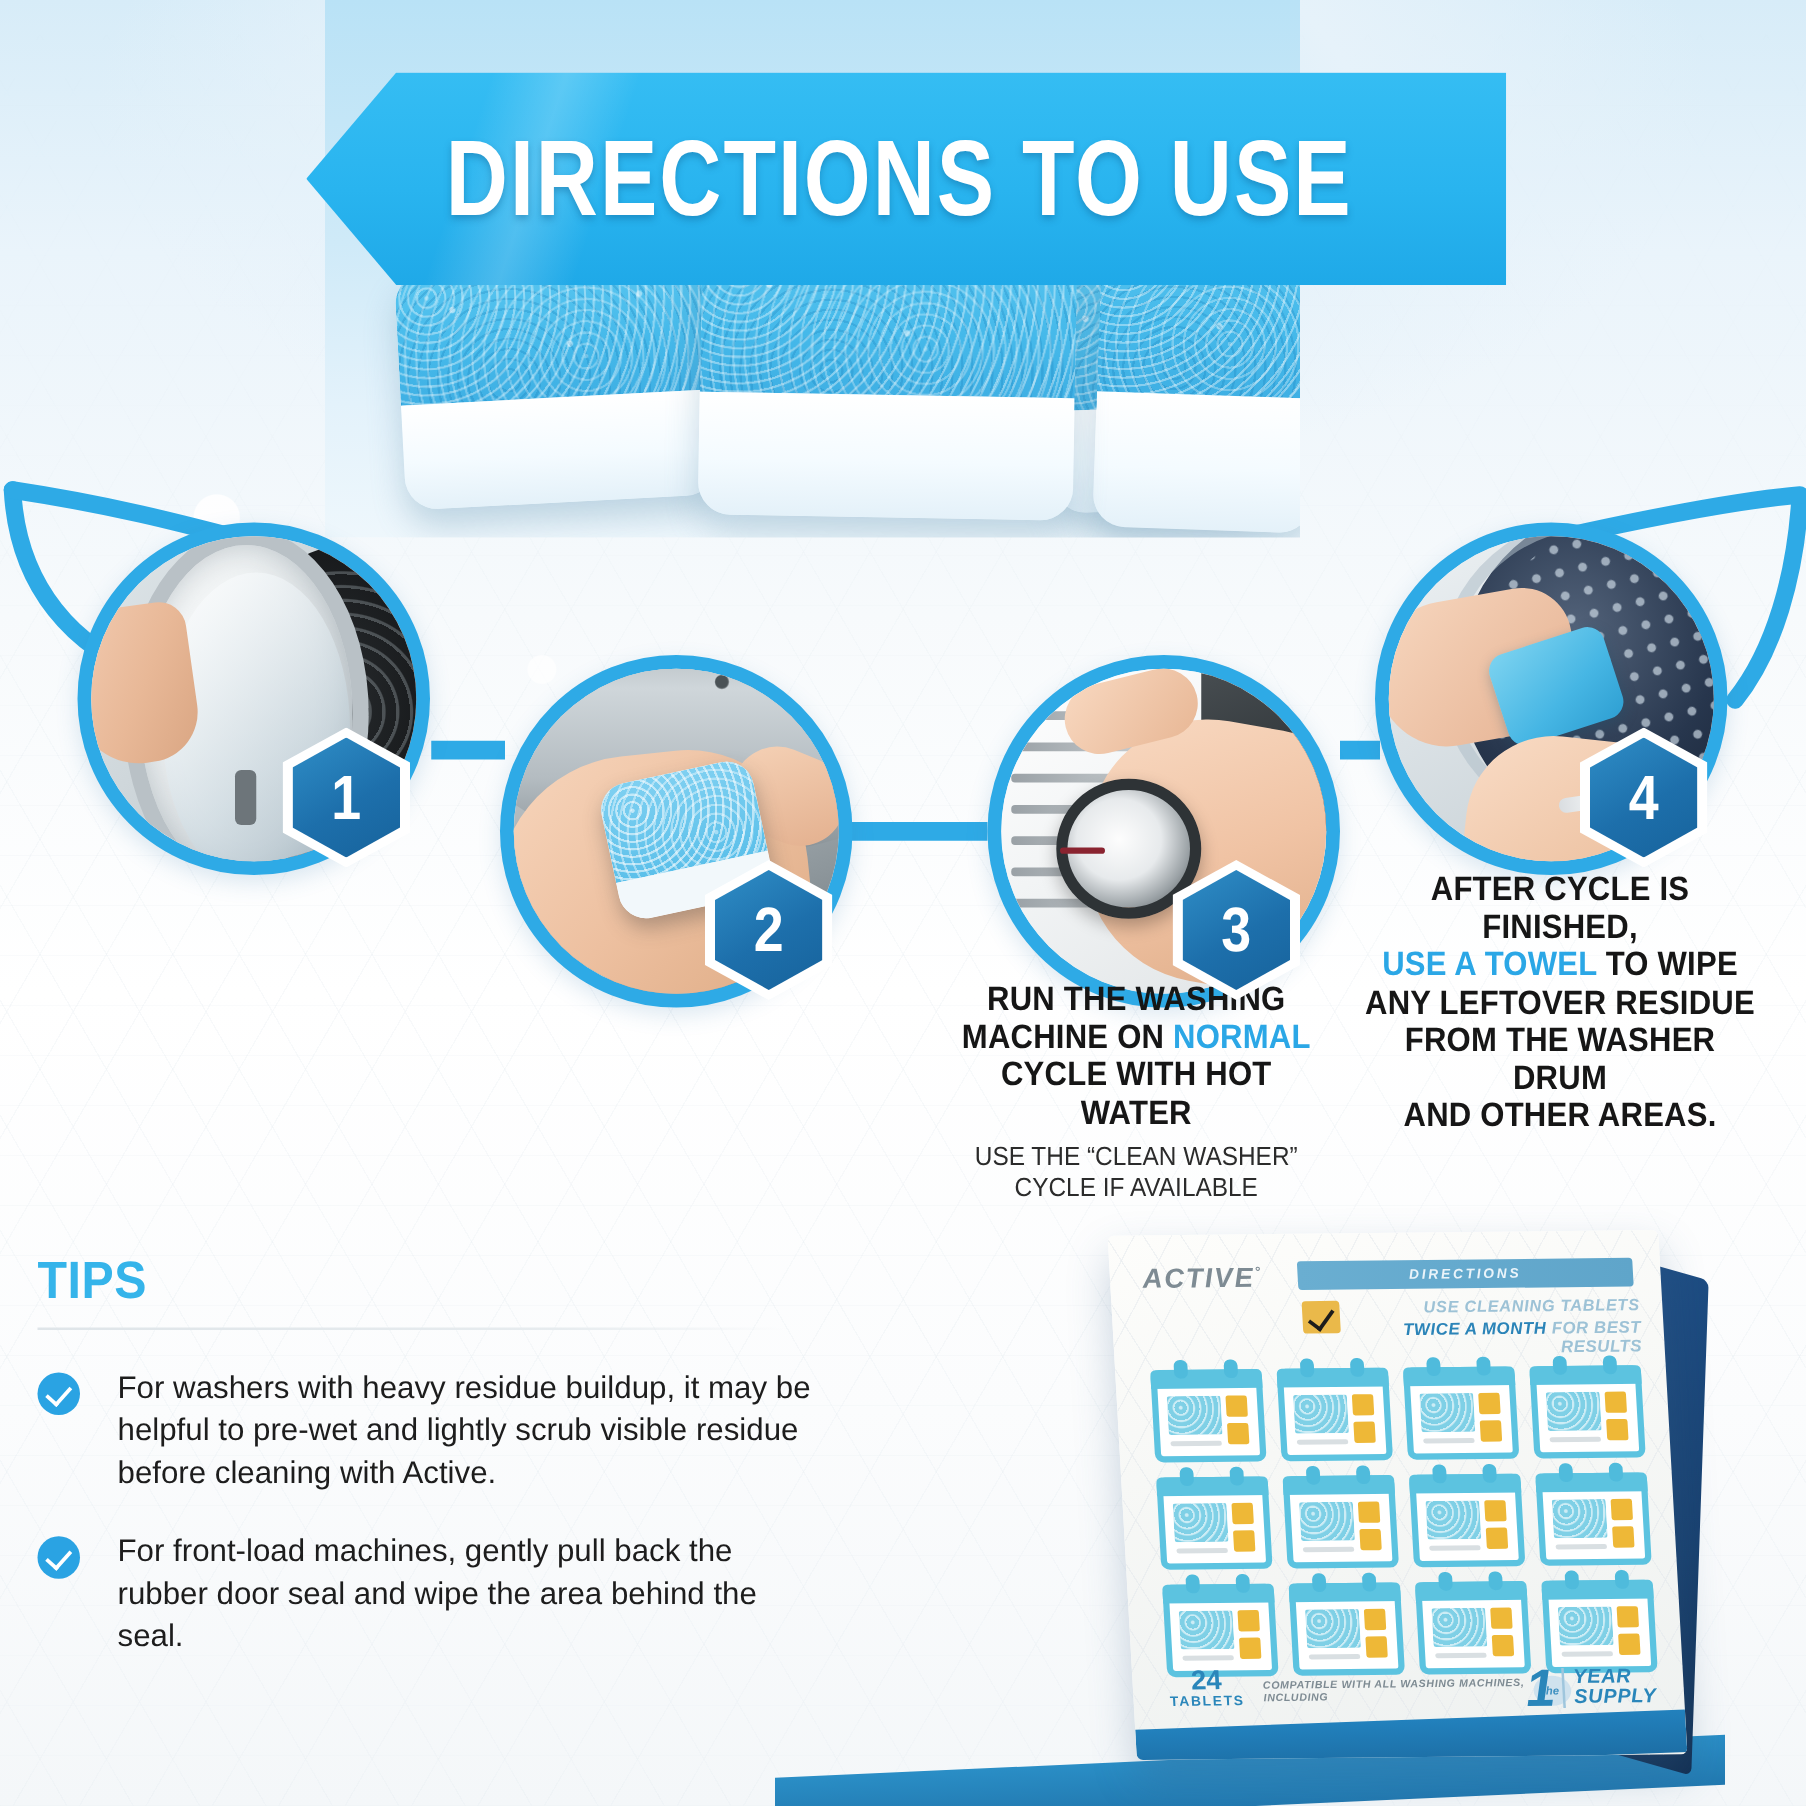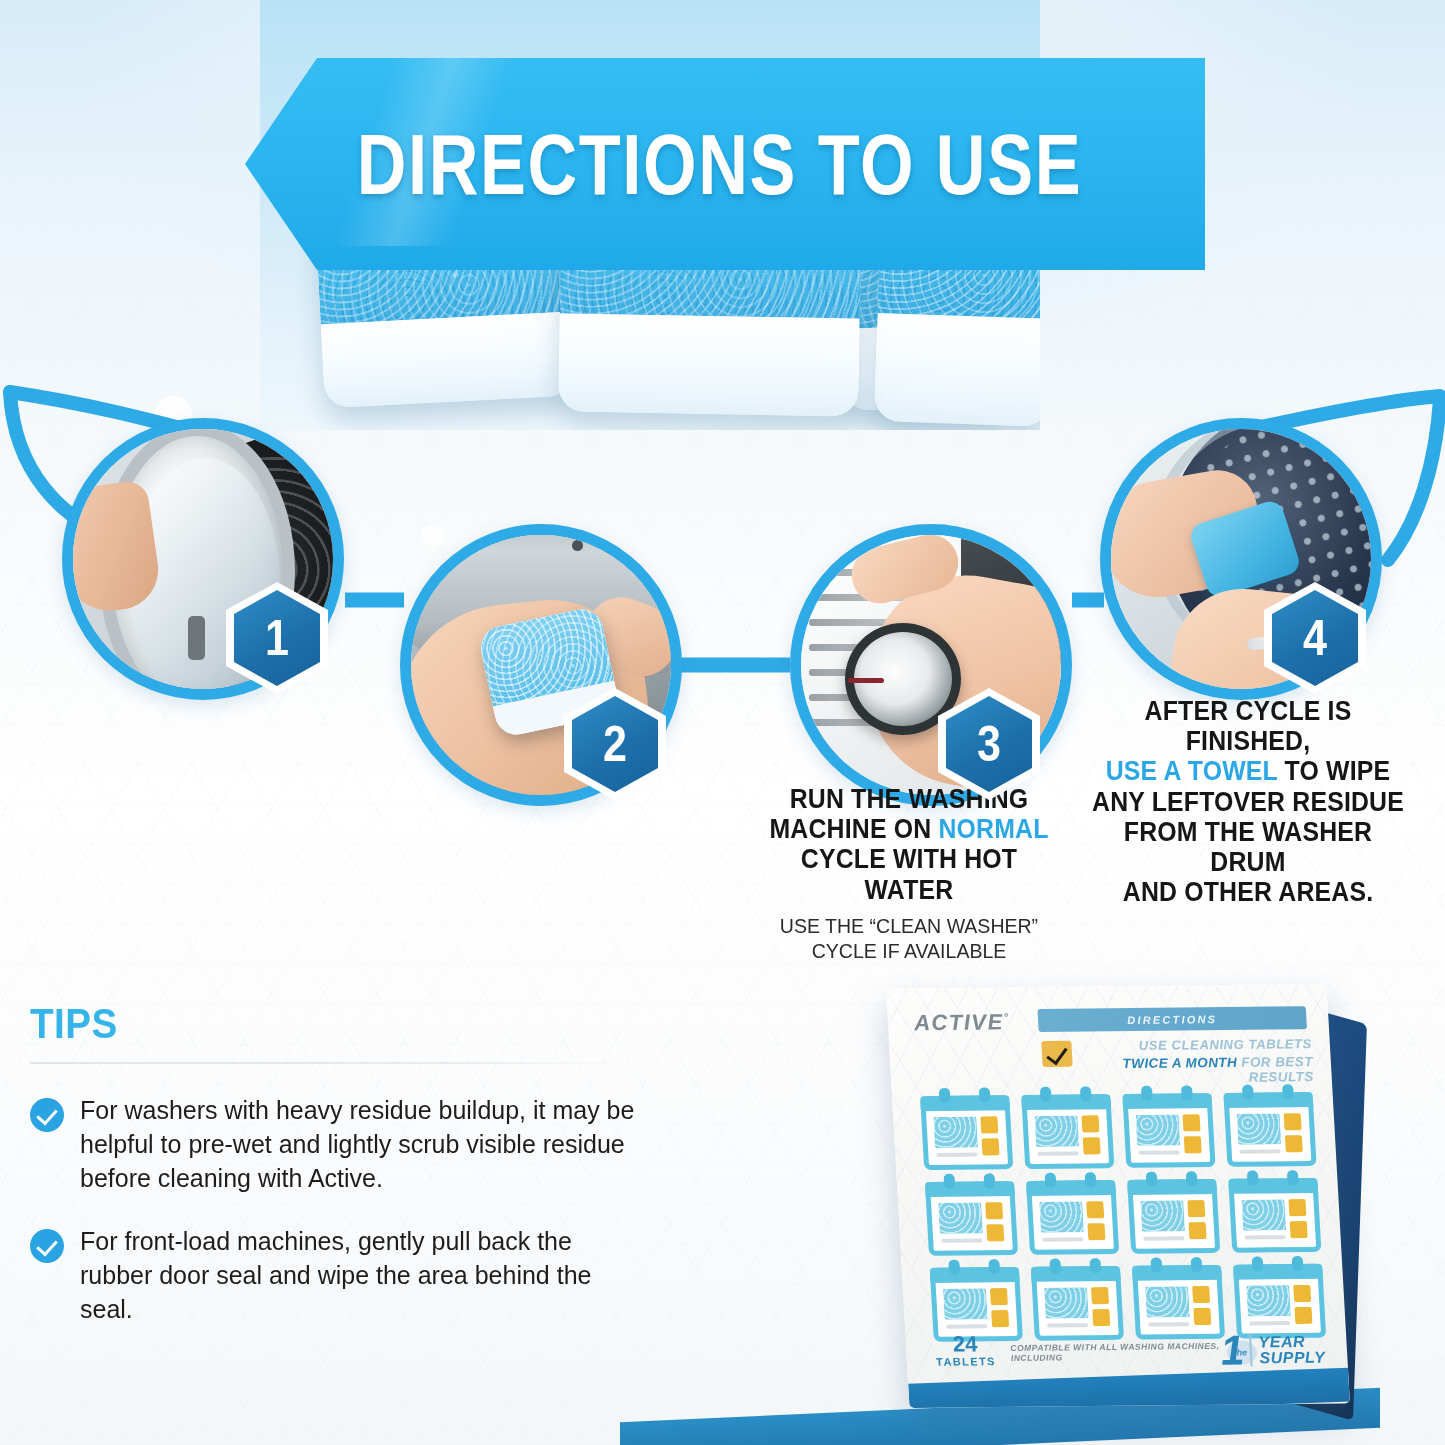--- a/index.html
+++ b/index.html
@@ -76,21 +76,21 @@
     position:absolute; left:0; right:0; bottom:0; height:44%;
     background:linear-gradient(180deg,#ffffff 0%, #f4fbff 55%, #e4f1f9 100%);
   }
   #tab-a { left:60px; top:212px; width:250px; height:190px; transform:rotate(-3deg); }
   #tab-b { left:300px; top:192px; width:300px; height:222px; transform:rotate(1deg); z-index:3; }
   #tab-c { left:580px; top:222px; width:170px; height:186px; transform:rotate(-2deg); }
   #tab-d { left:618px; top:178px; width:175px; height:246px; transform:rotate(2deg); z-index:2;}
 
   
   .title-ribbon {
-    position:absolute; left:245px; top:58px; width:960px; height:212px;
+    position:absolute; left:245px; top:58px; width:960px; height:170px;
     background:linear-gradient(180deg,#35bdf3 0%, #29b4ef 55%, #1fa9e8 100%);
     clip-path:polygon(0% 50%, 7.5% 0%, 100% 0%, 100% 100%, 7.5% 100%);
     z-index:6;
     box-shadow:0 0 40px rgba(60,180,240,.55);
   }
   .title-ribbon .sheen {
     position:absolute; left:120px; top:-12px; width:120px; height:200px;
     background:linear-gradient(90deg, rgba(255,255,255,0) 0%, rgba(255,255,255,.20) 50%, rgba(255,255,255,0) 100%);
     transform:skewX(-18deg);
   }
@@ -297,21 +297,21 @@
   #cap4 { left:1078px; top:696px; width:340px; }
 
   
   .tips { position:absolute; left:30px; top:1000px; width:640px; z-index:5; }
   .tips-title{
     color:#35b4ea; font-size:42px; font-weight:bold; letter-spacing:.5px;
     transform:scaleX(.92); transform-origin:left center;
   }
   .tips-rule{ margin-top:14px; height:2px; width:600px;
     background:linear-gradient(90deg,#dfe5e9 0%, #e7ecef 70%, rgba(255,255,255,0) 100%); }
-  .tip-row{ display:flex; gap:16px; margin-top:30px; align-items:flex-start; }
+  .tip-row{ display:flex; gap:30px; margin-top:30px; align-items:flex-start; }
   .tip-check{
     flex:0 0 auto; width:34px; height:34px; border-radius:50%;
     background:#2aa3e3; margin-top:4px; position:relative;
   }
   .tip-check::after{
     content:""; position:absolute; left:11px; top:7px;
     width:9px; height:16px; border:3px solid #fff; border-top:0; border-left:0;
     transform:rotate(42deg);
   }
   .tip-text{ color:#1d1d1d; font-size:25px; line-height:1.35; max-width:560px; }

